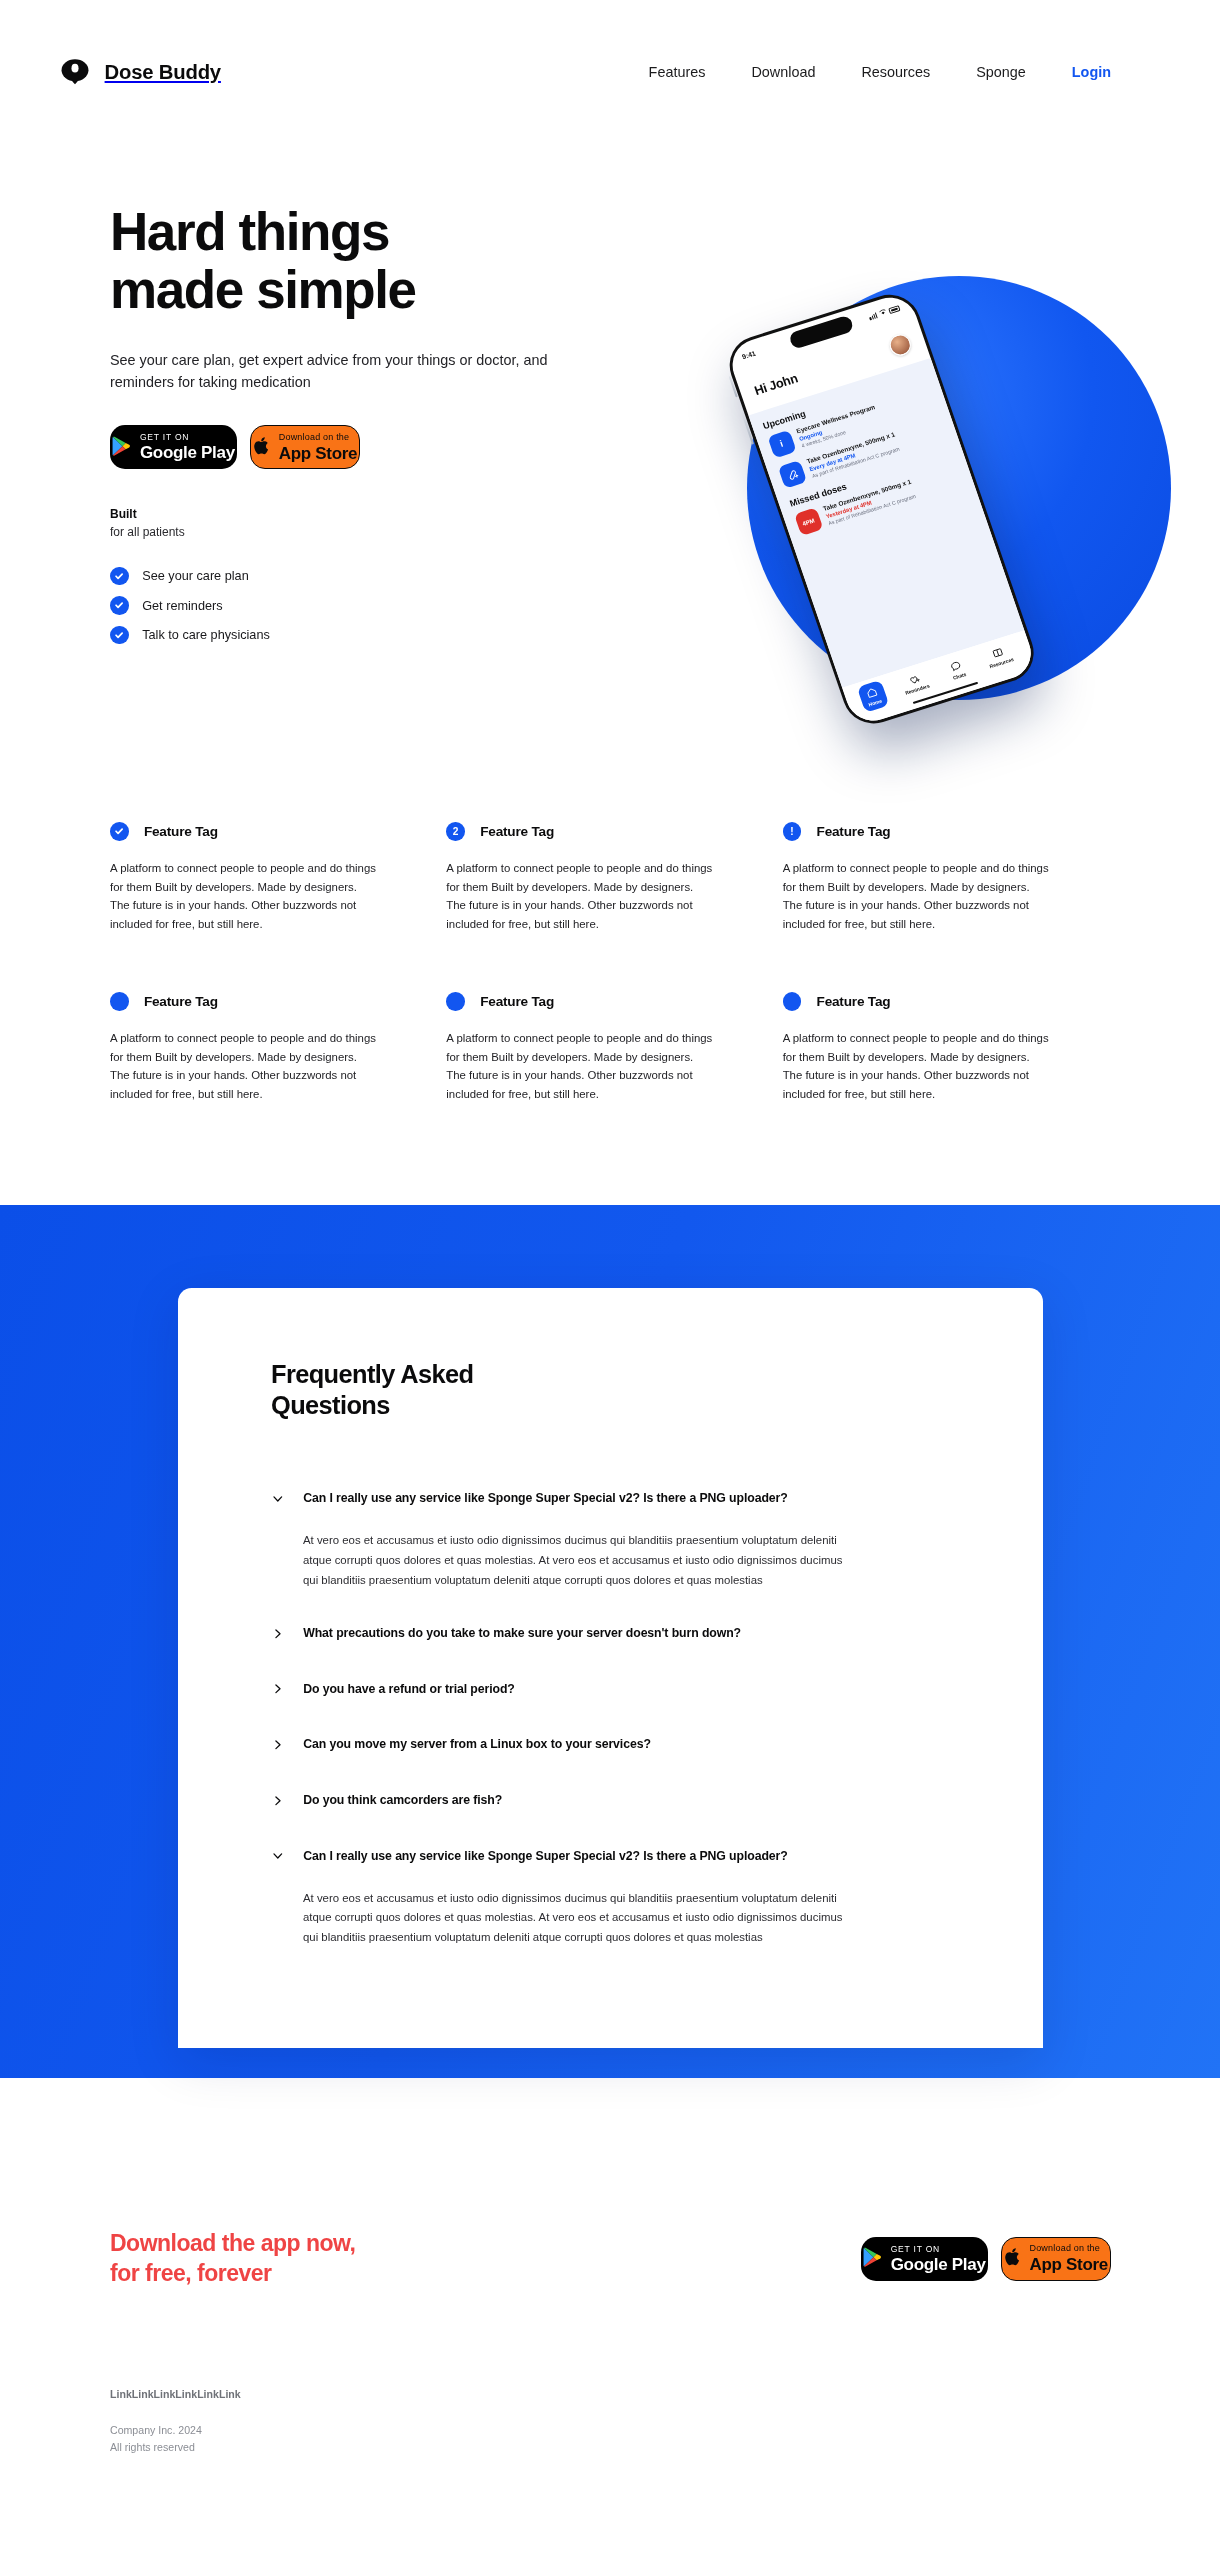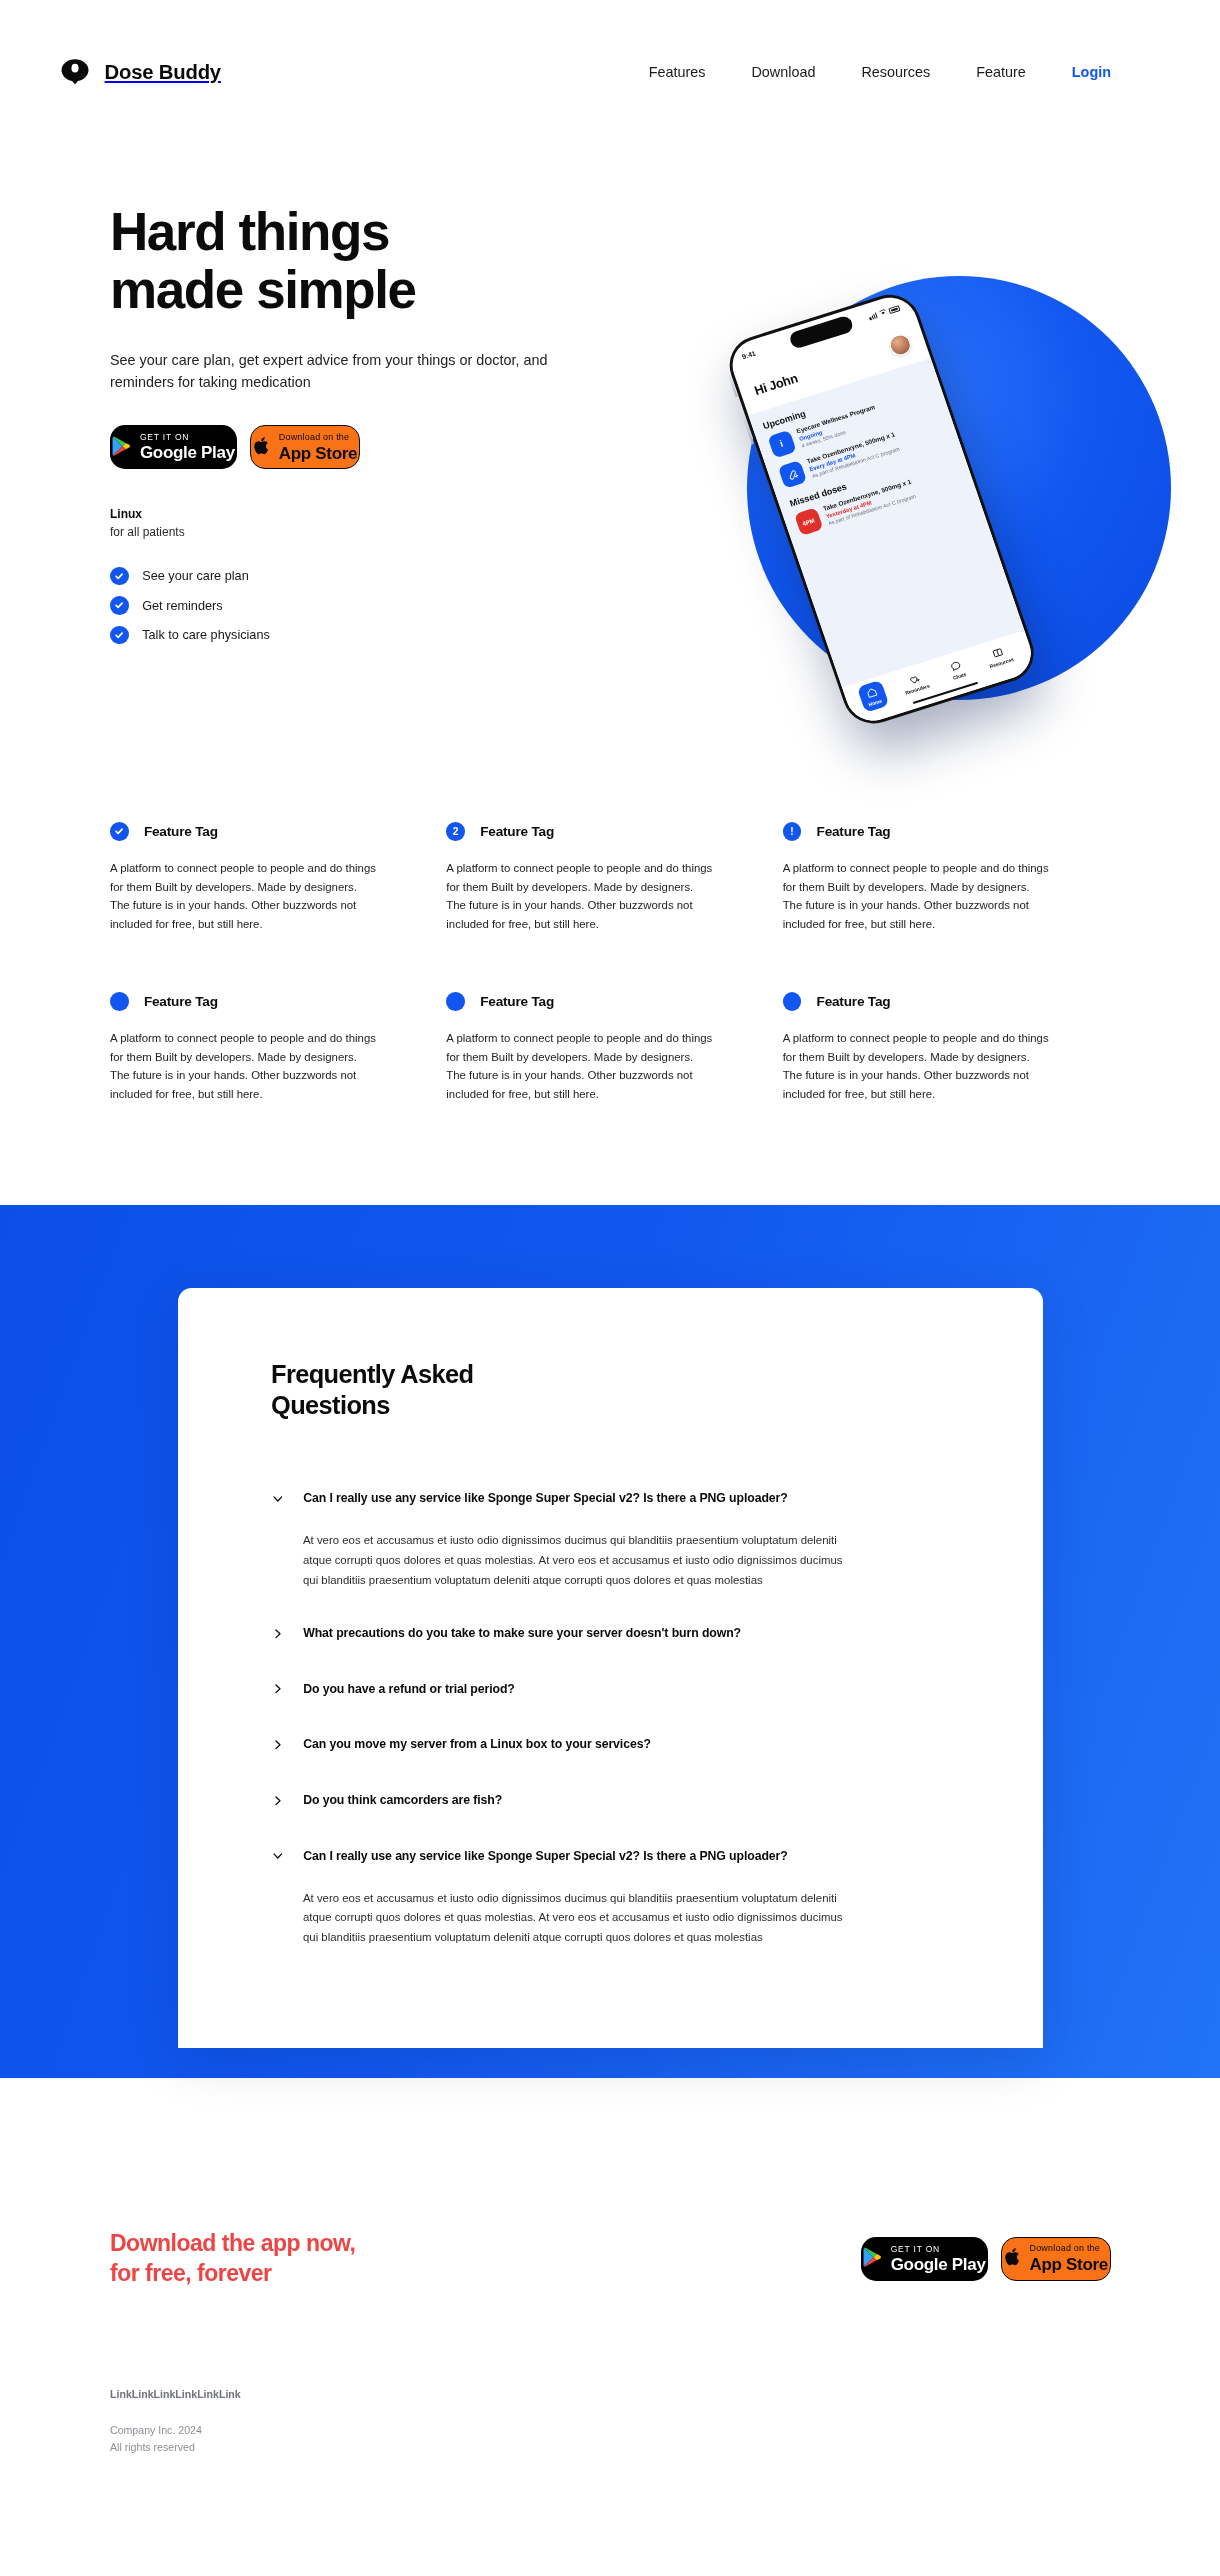--- a/index.html
+++ b/index.html
@@ -212,21 +212,21 @@
           <ellipse cx="19" cy="14.5" rx="4.2" ry="5.2" fill="#fff"></ellipse>
           <path d="M19 33.5 C13 28.5 13.2 23.2 16.6 22.3 C18 22 18.8 22.9 19 23.6 C19.2 22.9 20 22 21.4 22.3 C24.8 23.2 25 28.5 19 33.5 Z" fill="#0b0b0c"></path>
         </svg>
       </span>
       <span class="brand-name">Dose Buddy</span>
     </a>
     <div class="nav-links">
       <a class="nav-link" href="#">Features</a>
       <a class="nav-link" href="#">Download</a>
       <a class="nav-link" href="#">Resources</a>
-      <a class="nav-link" href="#">Feature</a>
+      <a class="nav-link" href="#">Sponge</a>
       <a class="nav-link login" href="#">Login</a>
     </div>
   </nav>
 
   <section class="hero">
     <div class="hero-left">
       <h1 class="hero-title">
         <span>Hard things</span><br>
         <span>made simple</span>
       </h1>
@@ -255,21 +255,21 @@
             </svg>
           </span>
           <span class="badge-txt">
             <span class="t1">Download on the</span>
             <span class="t2">App Store</span>
           </span>
         </a>
       </div>
 
       <div class="free-block">
-        <div class="free-title">Linux</div>
+        <div class="free-title">Built</div>
         <div class="free-sub">for all patients</div>
       </div>
 
       <div class="checklist">
         <div class="check-row">
           <span class="check-dot">
             <svg width="10.2" height="10.2" viewBox="0 0 12 12">
                 <path d="M2.4 6.2 L4.8 8.6 L9.6 3.6" stroke="#fff" stroke-width="2" fill="none" stroke-linecap="round" stroke-linejoin="round"></path>
               </svg>
           </span>

